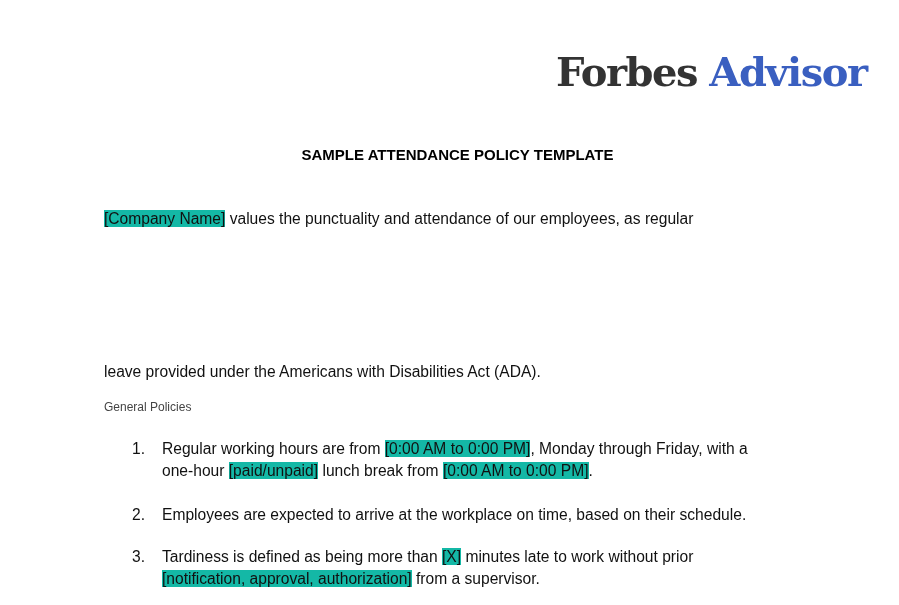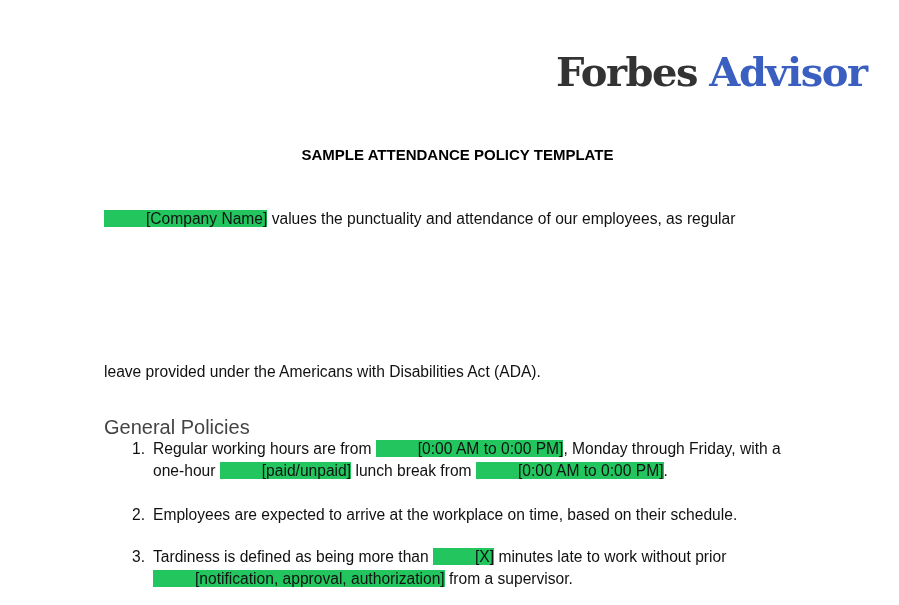--- a/index.html
+++ b/index.html
@@ -21,31 +21,31 @@
     .title {
       position: absolute; left: 0; right: 0; top: 146px;
       text-align: center; font-weight: bold; font-size: 15px;
       color: #000;
       margin-left: 16px;
     }
     .para {
       position: absolute; left: 104px; width: 720px;
       font-size: 15.6px; line-height: 22px; color: #111;
     }
-    .hl { background: #22c55e; padding-left: 42px; }
+    .hl { background: #14b8a6; }
     .heading {
-      position: absolute; left: 104px; top: 416px;
-      font-size: 20px; color: #444444;
+      position: absolute; left: 104px; top: 400px;
+      font-size: 12px; color: #444444;
     }
     .li {
       position: absolute; left: 132px; width: 690px;
       font-size: 15.6px; line-height: 22px; color: #111;
     }
     .li .num { position: absolute; left: 0; top: 0; }
-    .li .txt { display: block; margin-left: 21px; }
+    .li .txt { display: block; margin-left: 30px; }
   </style>
 </head>
 <body>
 
 <div class="logo">
   <span class="forbes">Forbes</span>&nbsp;<span class="advisor">Advisor</span>
 </div>
 
 <div class="title">SAMPLE ATTENDANCE POLICY TEMPLATE</div>
 

